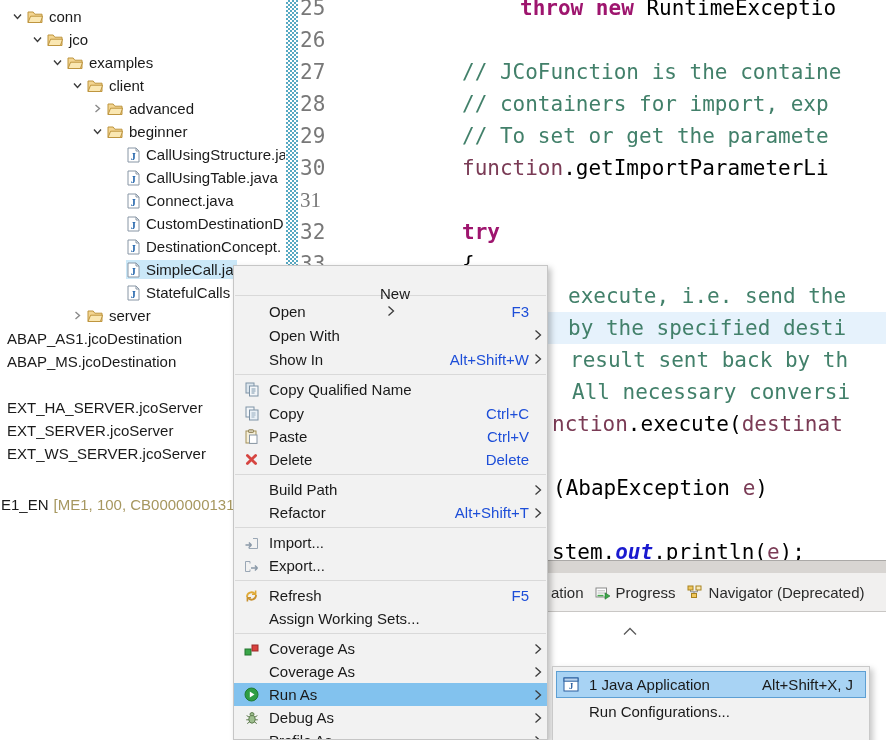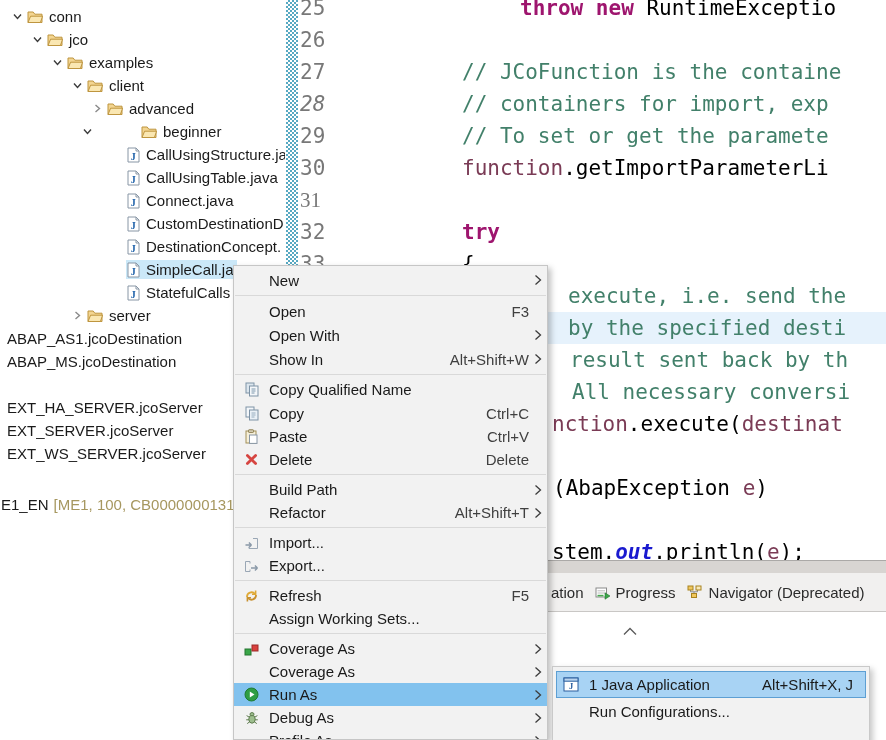--- a/index.html
+++ b/index.html
@@ -32,21 +32,21 @@
       background-size:4px 4px;border-left:1px solid #fff;border-right:1px solid #fff;}
 
   
   #context-menu{position:absolute;left:233px;top:265px;width:315px;height:475px;z-index:20;
       background:#f2f2f2;border:1px solid #c6c6c6;box-shadow:3px 3px 6px rgba(0,0,0,.25);
       overflow:hidden;padding-top:2px;box-sizing:border-box;}
   .menu-item{display:flex;align-items:center;font-size:15px;}
   .menu-item.hl{background:var(--c-accent_highlight);}
   .mi-icon{width:17px;margin-left:9px;display:flex;align-items:center;justify-content:center;flex:0 0 17px;}
   .mi-label{margin-left:9px;flex:1;}
-  .mi-accel{color:#404040;}
+  .mi-accel{color:#1d4ed8;}
   .mi-arrow{width:18px;flex:0 0 18px;display:flex;align-items:center;justify-content:center;}
   .menu-sep{height:1px;background:#d9d9d9;margin:3px 1px;}
 
   
   #submenu{position:absolute;left:552px;top:666px;width:318px;height:80px;z-index:30;
       background:#f2f2f2;border:1px solid #c9c9c9;box-shadow:3px 3px 6px rgba(0,0,0,.22);
       box-sizing:border-box;padding-top:4px;}
   .sub-item{display:flex;align-items:center;height:27px;font-size:15px;margin:0 3px;
       box-sizing:border-box;border:1px solid transparent;}
   .sub-item.hl{background:var(--c-submenu_highlight);border-color:#5d9fd3;}
@@ -66,21 +66,21 @@
 </style>
 </head>
 <body>
 
 <div id="editor">
   <div id="current-line" style="top: 312px;"></div>
   <div id="gutter">
       <div class="gutter-num" style="top: -8px;">25</div>
       <div class="gutter-num" style="top: 24px;">26</div>
       <div class="gutter-num" style="top: 56px;">27</div>
-      <div class="gutter-num" style="top: 88px; font-style: italic;">28</div>
+      <div class="gutter-num" style="top: 88px;">28</div>
       <div class="gutter-num" style="top: 120px;">29</div>
       <div class="gutter-num" style="top: 152px;">30</div>
       <div class="gutter-num" style="top: 184px; font-family: Liberation Serif, serif;">31</div>
       <div class="gutter-num" style="top: 216px;">32</div>
       <div class="gutter-num" style="top: 248px;">33</div>
     </div>
   <div id="code-lines">
       <div class="code-line" style="top: -8px; left: 520px;"><span class="c-kw">throw new </span><span class="c-pl">RuntimeExceptio</span></div>
       <div class="code-line" style="top: 56px; left: 462px;"><span class="c-cm">// JCoFunction is the containe</span></div>
       <div class="code-line" style="top: 88px; left: 462px;"><span class="c-cm">// containers for import, exp</span></div>
@@ -172,21 +172,21 @@
       <span class="tr-content">
         <span class="tr-icon" style="display: inline-flex;">
           <svg width="16" height="14" viewBox="0 0 16 14">
             <path d="M1 12.5 V2 h5.2 l1.6 2.2 H15 V12.5 Z" fill="#F3D591" stroke="#BE953F"></path>
             <path d="M1 12.5 L3.6 6.2 H15.6 L13.4 12.5 Z" fill="#FAE7B2" stroke="#BE953F"></path>
           </svg>
         </span>
         <span>advanced</span>
       </span>
     </div>
-    <div class="tree-row" style="top: 120px; left: 78px; gap: 44px;">
+    <div class="tree-row" style="top: 120px; left: 88px;">
       <span class="tr-arrow">
         <svg width="11" height="11" viewBox="0 0 11 11">
           <path d="M2 3.5 L5.5 7.5 L9 3.5" fill="none" stroke="#3c3c3c" stroke-width="1.4"></path>
         </svg>
       </span>
       <span class="tr-content">
         <span class="tr-icon" style="display: inline-flex;">
           <svg width="16" height="14" viewBox="0 0 16 14">
             <path d="M1 12.5 V2 h5.2 l1.6 2.2 H15 V12.5 Z" fill="#F3D591" stroke="#BE953F"></path>
             <path d="M1 12.5 L3.6 6.2 H15.6 L13.4 12.5 Z" fill="#FAE7B2" stroke="#BE953F"></path>
@@ -366,21 +366,21 @@
       </span>
     </div>
   <div id="bb-content">
     <span id="restore-chevron"><svg width="16" height="9" viewBox="0 0 16 9">
           <path d="M2 7.5 L8 1.5 L14 7.5" fill="none" stroke="#5a5a5a" stroke-width="1.3"></path>
         </svg></span>
   </div>
 </div>
 
 <div id="context-menu">
-    <div class="menu-item" style="height: 24px;">
+    <div class="menu-item" style="height: 24px; flex-direction: column;">
       <span class="mi-icon"></span>
       <span class="mi-label">New</span>
       <span class="mi-arrow">
         <svg width="8" height="12" viewBox="0 0 8 12">
           <path d="M1.5 1.5 L6.5 6 L1.5 10.5" fill="none" stroke="#3c3c3c" stroke-width="1.3"></path>
         </svg>
       </span>
     </div>
     <div class="menu-sep"></div>
     <div class="menu-item" style="height: 24px;">

